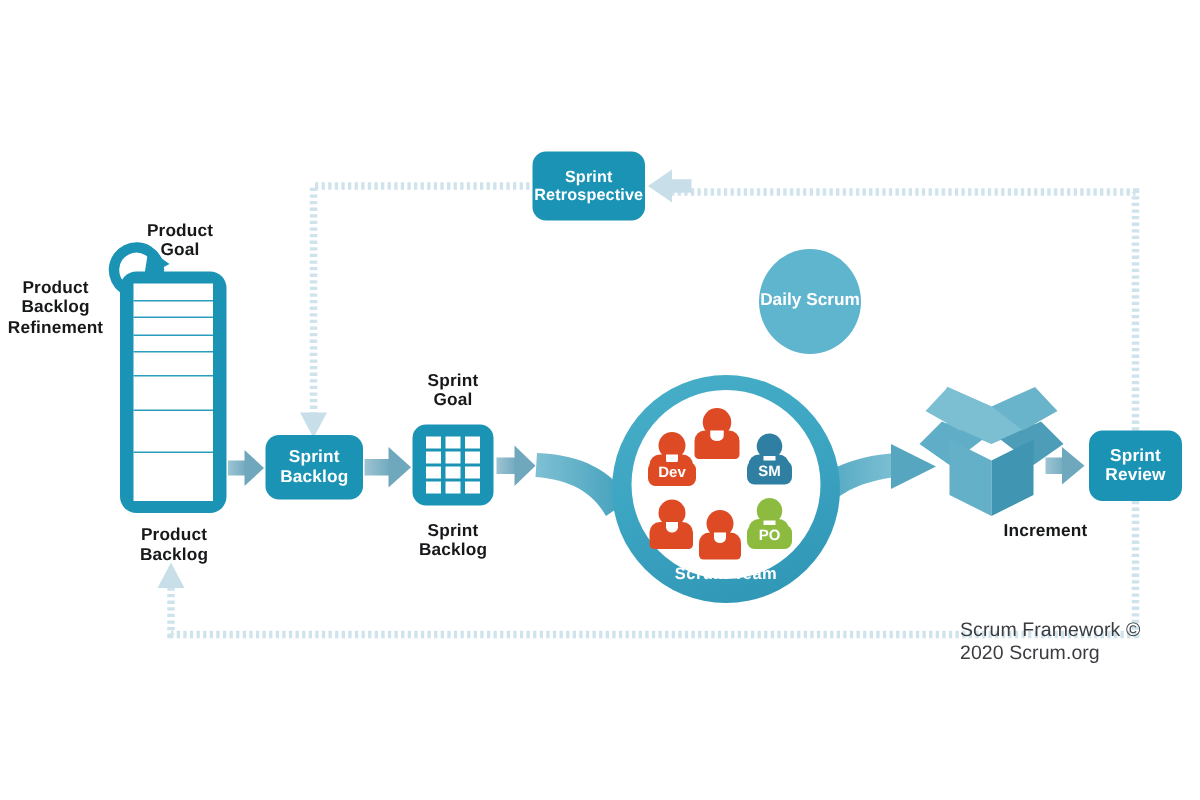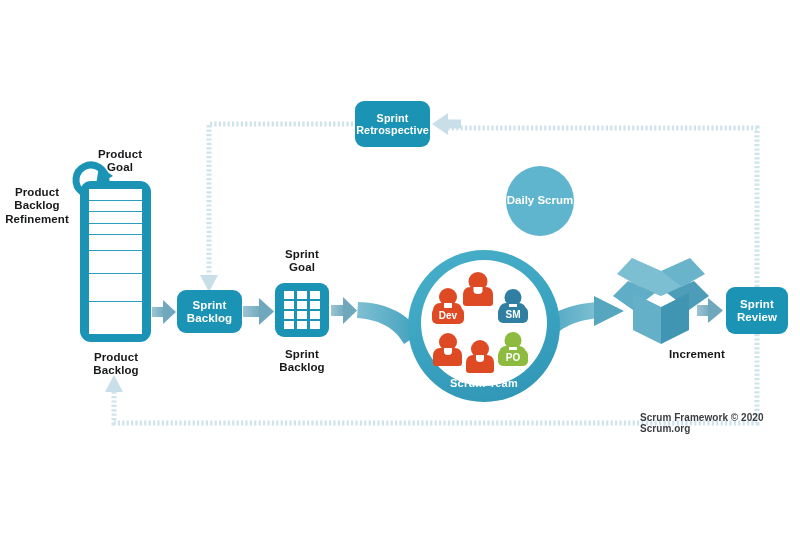--- a/index.html
+++ b/index.html
@@ -177,22 +177,22 @@
   #cap-product-backlog{left:75px;top:351px;width:82px;font-size:11.5px;}
   #cap-sprint-goal{left:262px;top:248px;width:80px;font-size:11.5px;}
   #cap-sprint-backlog{left:261px;top:348px;width:82px;font-size:11.5px;}
   #cap-definition-done{left:616px;top:232px;width:92px;font-size:11.5px;}
   #cap-increment{left:654px;top:348px;width:86px;font-size:11.5px;}
   #copyright{
     position:absolute;
     left:640px;top:412px;
     width:150px;
     color:#3a3c40;
-    font-size:10px;
-    font-weight:bold;
+    font-size:13px;
+    font-weight:normal;
     text-align:left;
     letter-spacing:0.05px;
   }
 </style>
 </head>
 <body>
 
 <div id="stage">
 
   <svg id="svg-layer" viewBox="0 0 800 533">

